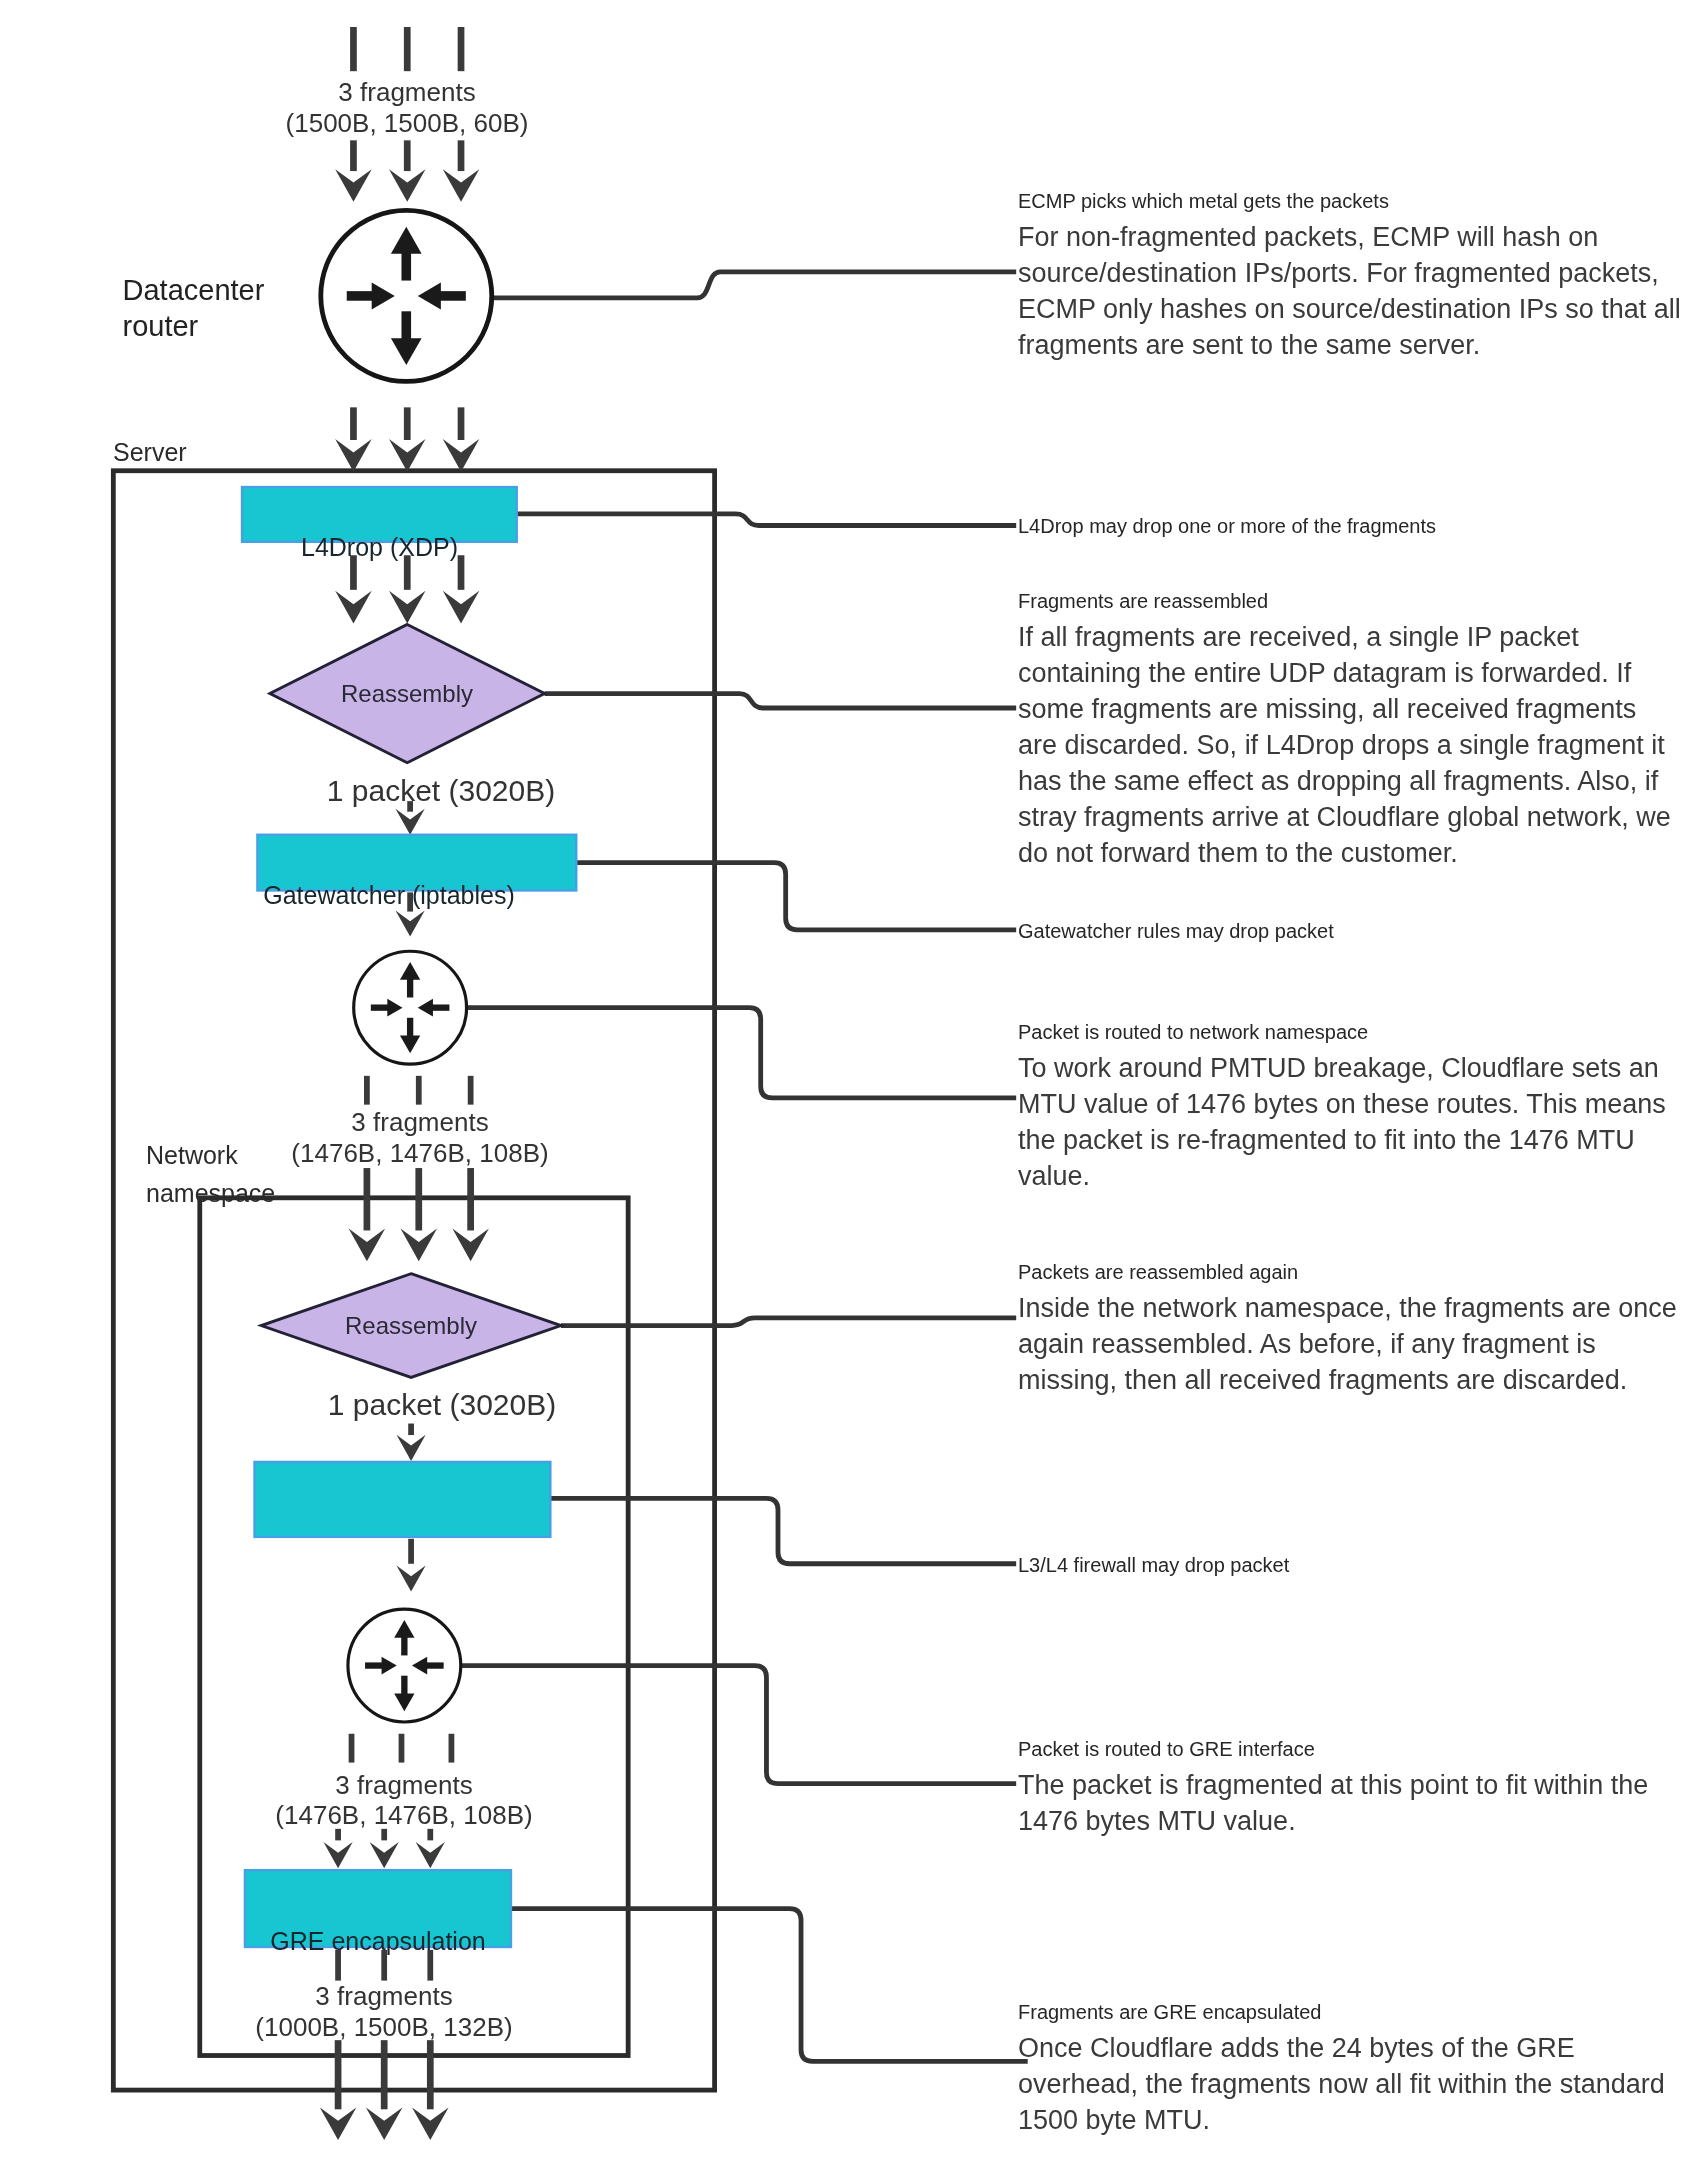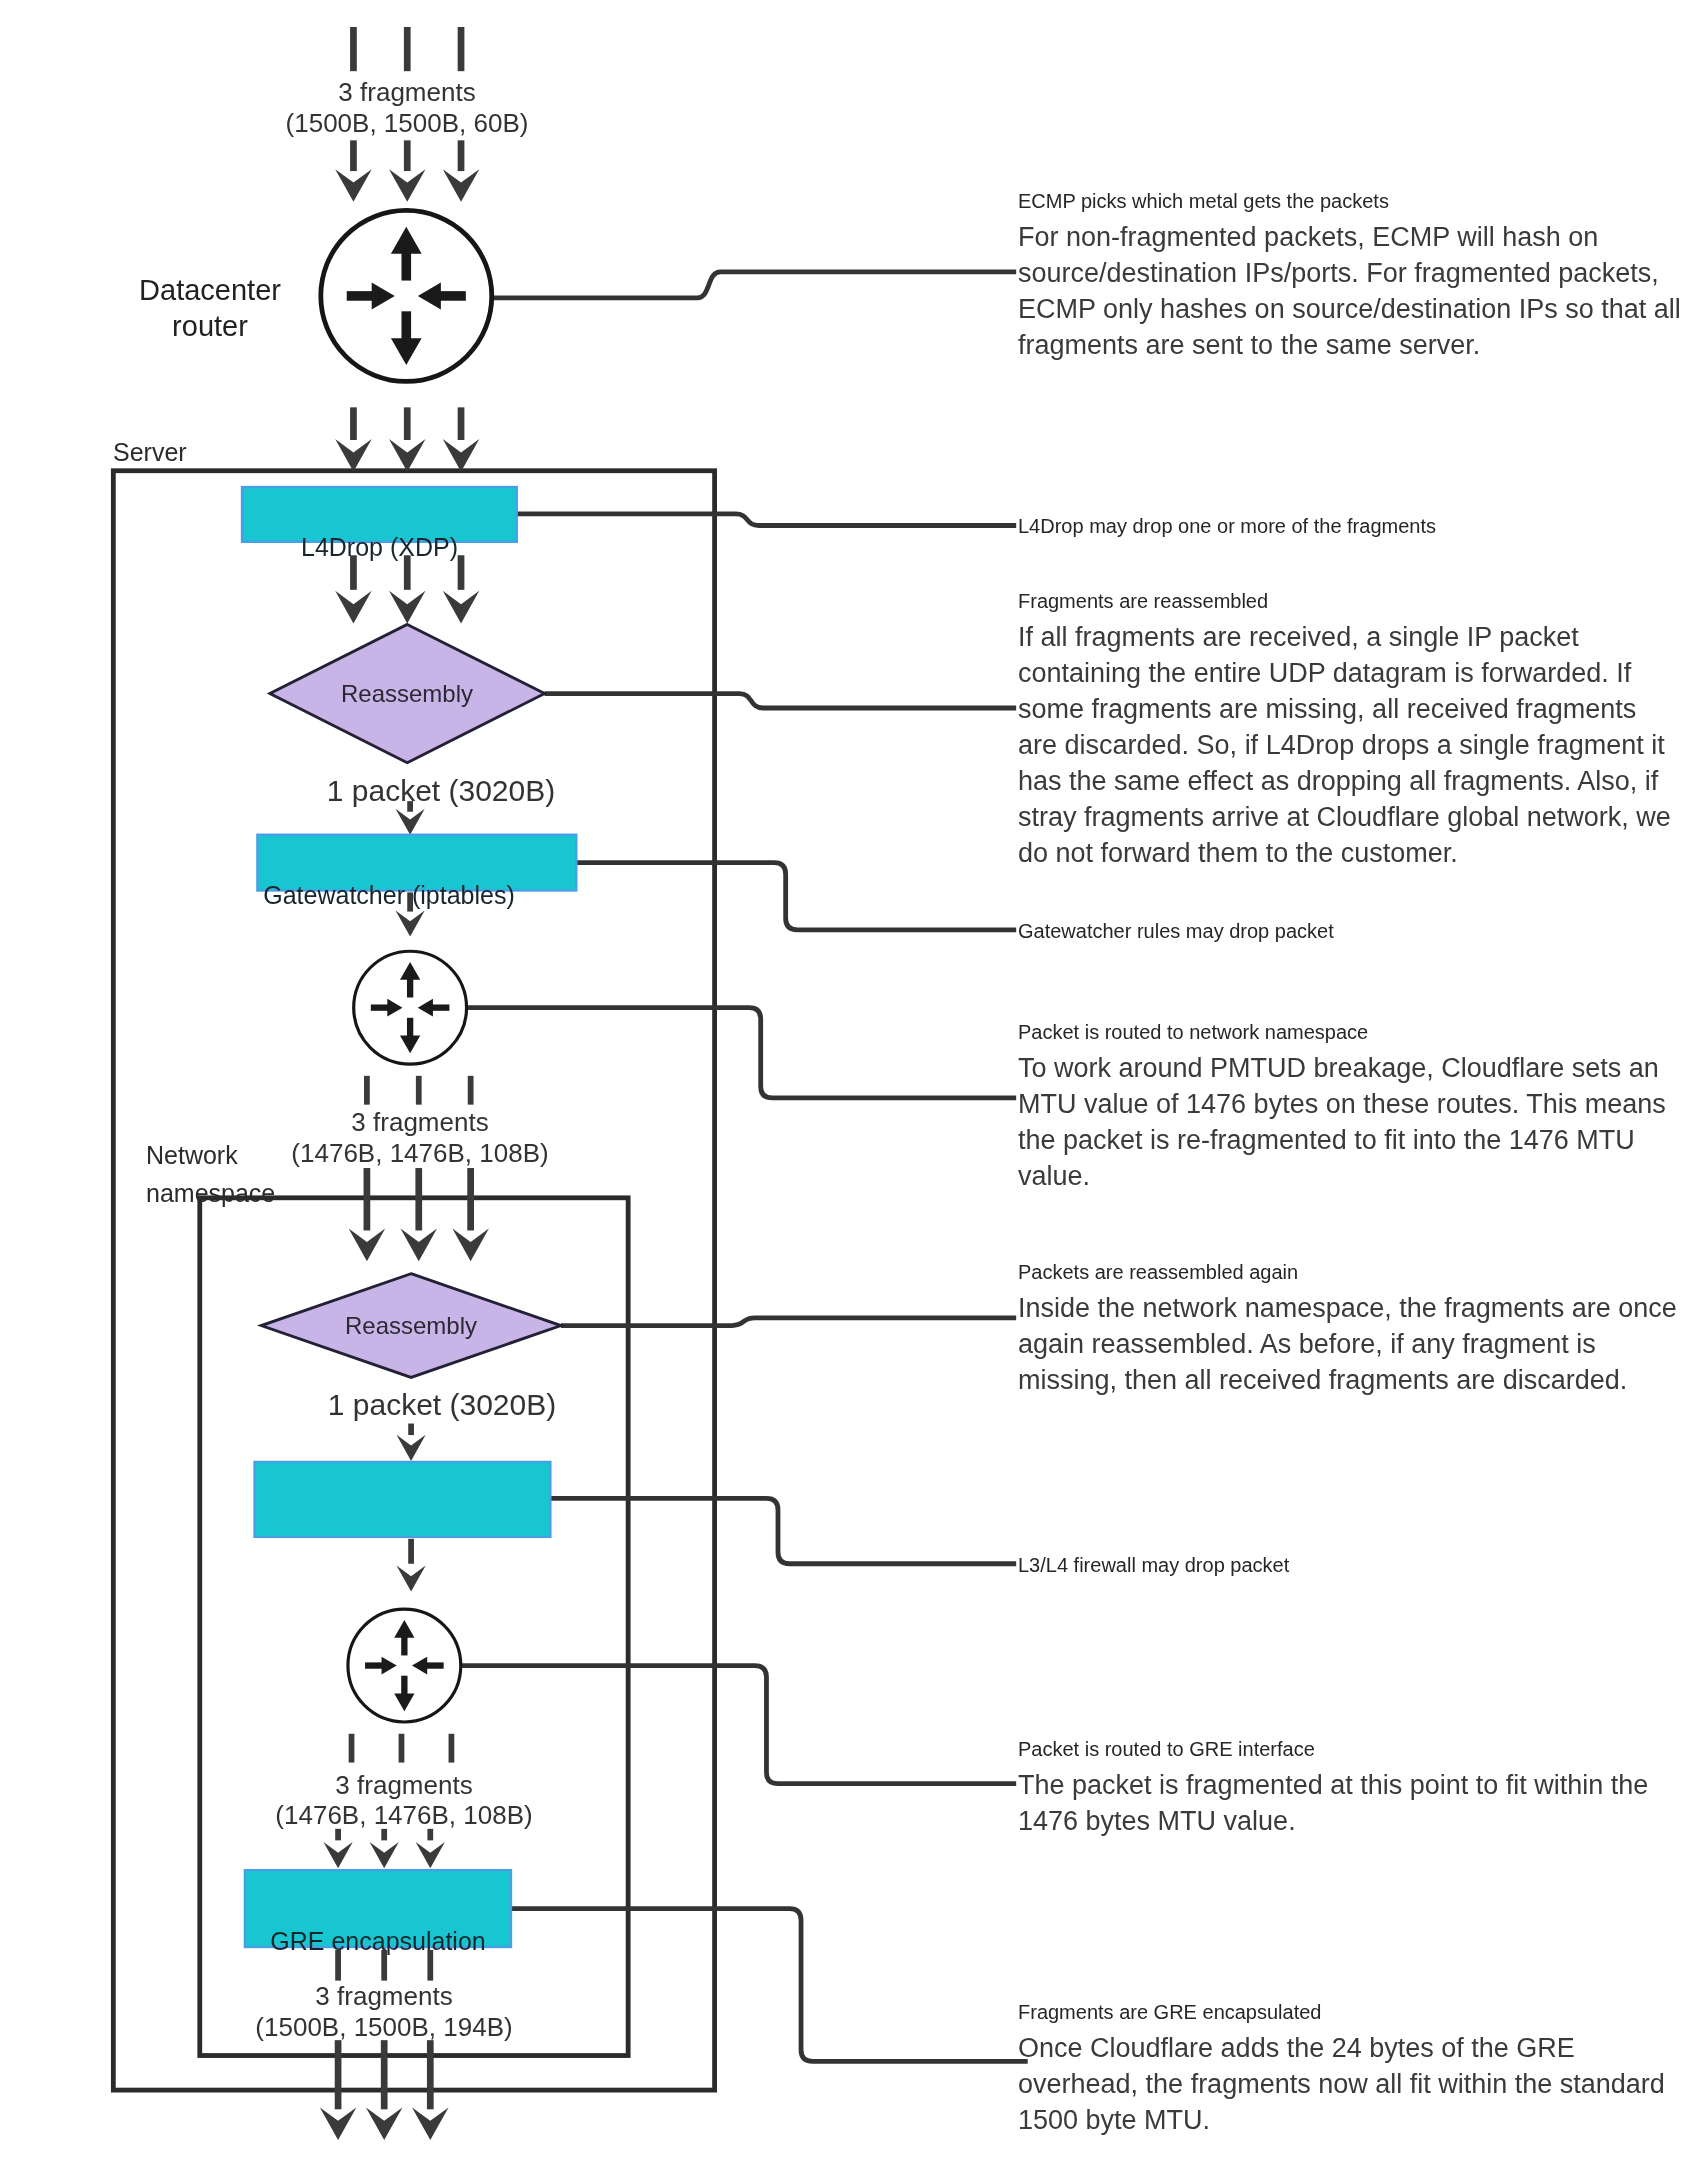--- a/index.html
+++ b/index.html
@@ -2,21 +2,21 @@
 <html><head>
 <meta charset="utf-8">
 <style>
   html,body{margin:0;padding:0;background:#ffffff;}
   #stage{
     position:relative;width:1701px;height:2168px;background:#ffffff;
     font-family:"Liberation Sans", sans-serif;overflow:hidden;
   }
   #diagram-svg{position:absolute;left:0;top:0;}
   .abs{position:absolute;}
-  .ctr{transform:translateX(-50%);text-align:center;}
+  .ctr{transform:translateX(-50%);}
   .frag-label{font-size:26px;color:#333333;white-space:nowrap;}
   .packet-label{font-size:30px;color:#333333;white-space:nowrap;margin-left:31px;}
   .side-label{font-size:29px;color:#222222;line-height:36px;}
   .box-caption{font-size:25px;color:#2b2b2b;white-space:nowrap;}
   .node-label{
     display:flex;align-items:center;justify-content:center;flex-direction:column;
     font-size:25px;color:#17262c;text-align:center;line-height:30px;margin-top:32px;
   }
   .diamond-label{font-size:24px;color:#2a2a35;white-space:nowrap;transform:translate(-50%,-50%);}
   .note{width:684px;line-height:36px;}
@@ -185,21 +185,21 @@
 
 <div class="abs ctr packet-label" style="left:411px;top:1388px;">1 packet (3020B)</div>
 
 
 <div class="abs ctr frag-label" style="left:404px;top:1770px;">3 fragments</div>
 <div class="abs ctr frag-label" style="left:404px;top:1800px;">(1476B, 1476B, 108B)</div>
 
 <div class="abs node-label" style="left:245px;top:1870px;width:266px;height:77px;">GRE encapsulation</div>
 
 <div class="abs ctr frag-label" style="left:384px;top:1981px;">3 fragments</div>
-<div class="abs ctr frag-label" style="left:384px;top:2012px;">(1500B, 1500B, 194B)</div>
+<div class="abs ctr frag-label" style="left:384px;top:2012px;">(1000B, 1500B, 132B)</div>
 
 <div class="abs note" style="left:1018px;top:183px;">
   <div class="t">ECMP picks which metal gets the packets</div>
   <div class="l">For non-fragmented packets, ECMP will hash on</div>
   <div class="l">source/destination IPs/ports. For fragmented packets,</div>
   <div class="l">ECMP only hashes on source/destination IPs so that all</div>
   <div class="l">fragments are sent to the same server.</div>
 </div>
 
 <div class="abs note" style="left:1018px;top:508px;">

